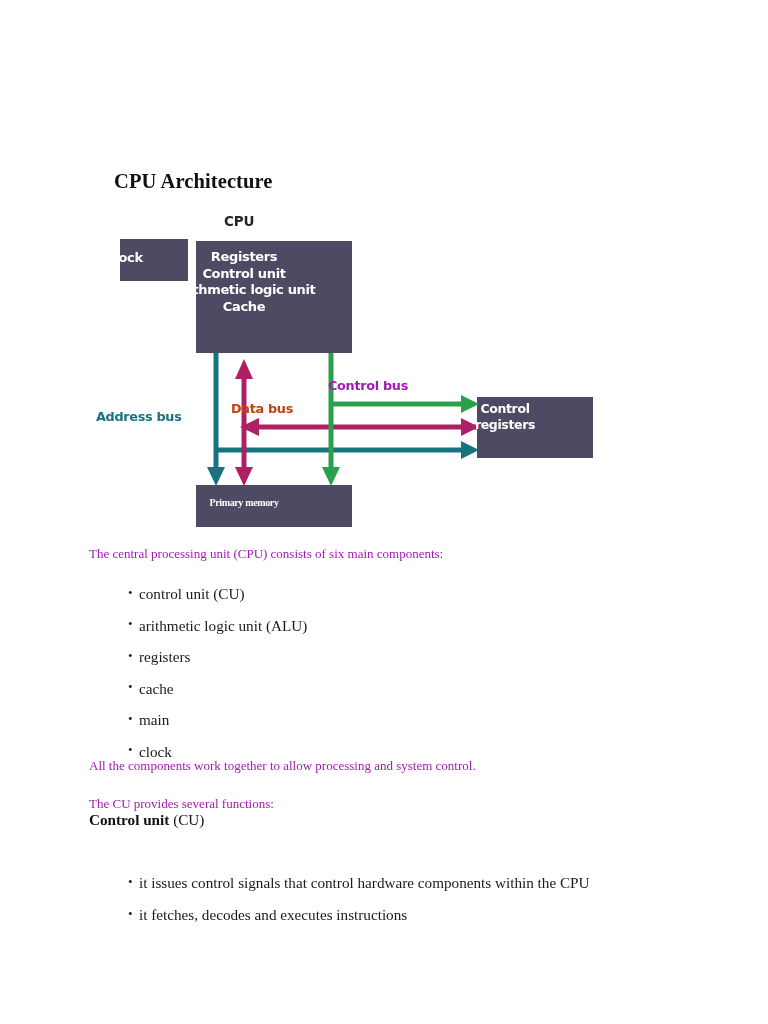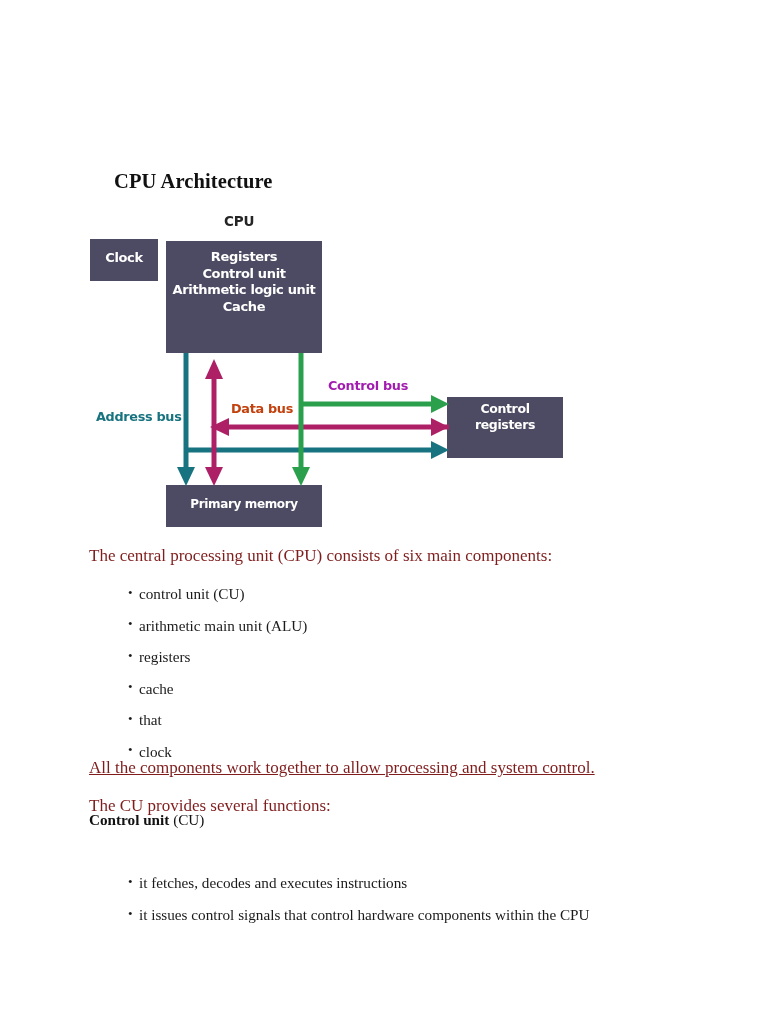--- a/index.html
+++ b/index.html
@@ -38,20 +38,21 @@
     margin-left: 25px;
   }
 
   
   .diagram {
     position: absolute;
     left: 0px;
     top: 205px;
     width: 653px;
     height: 330px;
+    padding-left: 30px;
   }
   .diagram svg { display: block; }
 
   .dgm-label {
     position: absolute;
     font-family: "DejaVu Sans", "Liberation Sans", sans-serif;
     font-weight: bold;
     white-space: nowrap;
     line-height: 1.0;
   }
@@ -76,42 +77,43 @@
   .clock-text {
     left: 90px; top: 45px; width: 68px;
     font-size: 13px;
   }
   .cpu-box-text {
     left: 166px; top: 44px; width: 156px;
     font-size: 13px;
   }
   .mem-text {
     left: 166px; top: 292px; width: 156px;
-    font-size: 12px;
+    font-size: 10px;
+    font-family: Liberation Serif, serif;
   }
   .ext-text {
     left: 447px; top: 196px; width: 116px;
     font-size: 12.5px;
   }
 
   .bus-label { font-size: 12.8px; letter-spacing: -0.3px; }
   .addr-label   { left: 96px;  top: 198px; color: #17737f; margin-top: 8px; }
   .data-label   { left: 231px; top: 198px; color: #c2410c; }
   .control-label{ left: 328px; top: 175px; color: #a21caf; }
 
   
   .body-text {
     position: absolute;
     font-family: "Liberation Serif", "DejaVu Serif", serif;
-    font-size: 17px;
-    color: #7f1d1d;
+    font-size: 13px;
+    color: #a21caf;
     white-space: nowrap;
   }
   .para-intro   { left: 89px; top: 546px; }
-  .para-summary { left: 89px; top: 758px; text-decoration: underline; }
+  .para-summary { left: 89px; top: 758px; }
   .para-cu-lead { left: 89px; top: 796px; }
 
   .sub-head {
     position: absolute;
     left: 89px;
     top: 811px;
     font-family: "Liberation Serif", "DejaVu Serif", serif;
     font-size: 15.2px;
     color: #111111;
     white-space: nowrap;
@@ -202,33 +204,33 @@
 
     <div class="dgm-label bus-label addr-label">Address bus</div>
     <div class="dgm-label bus-label data-label">Data bus</div>
     <div class="dgm-label bus-label control-label">Control bus</div>
   </div>
 
   <div class="body-text para-intro">The central processing unit (CPU) consists of six main components:</div>
 
   <ul class="bullet-list list-components">
     <li>control unit (CU)</li>
-    <li>arithmetic main unit (ALU)</li>
+    <li>arithmetic logic unit (ALU)</li>
     <li>registers</li>
     <li>cache</li>
-    <li>that</li>
+    <li>main</li>
     <li>clock</li>
   </ul>
 
   <div class="body-text para-summary">All the components work together to allow processing and system control.</div>
 
   <div class="sub-head">
     <span class="b">Control unit</span><span> (CU)</span>
   </div>
 
   <div class="body-text para-cu-lead">The CU provides several functions:</div>
 
   <ul class="bullet-list list-cu">
+    <li>it issues control signals that control hardware components within the CPU</li>
     <li>it fetches, decodes and executes instructions</li>
-    <li>it issues control signals that control hardware components within the CPU</li>
   </ul>
 
 </div>
 
 </body></html>

